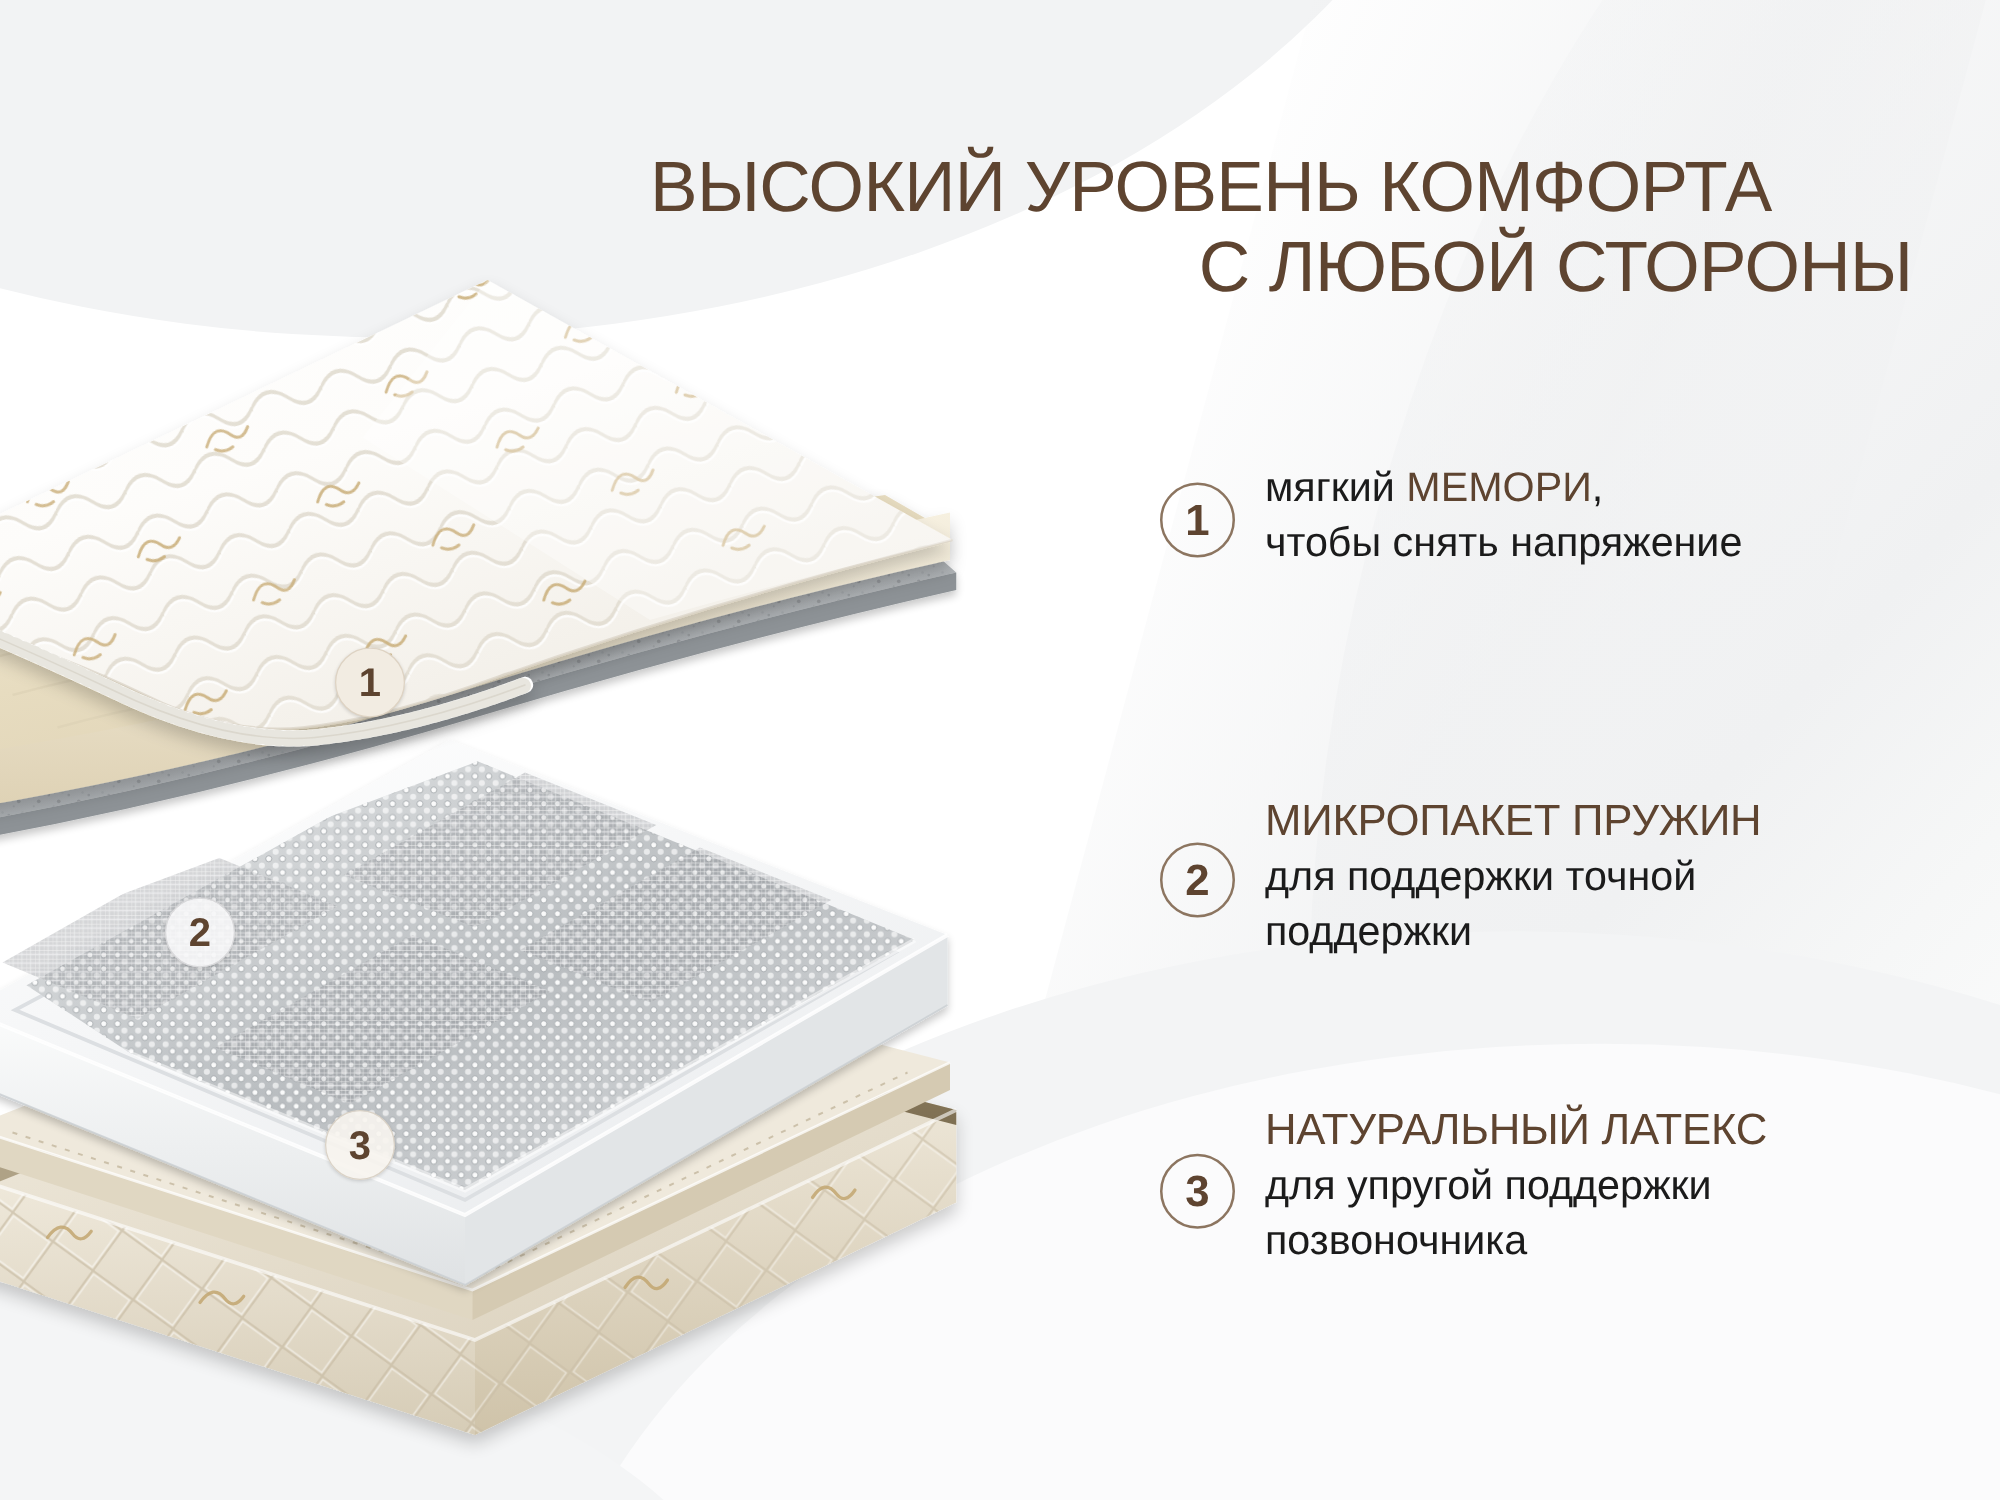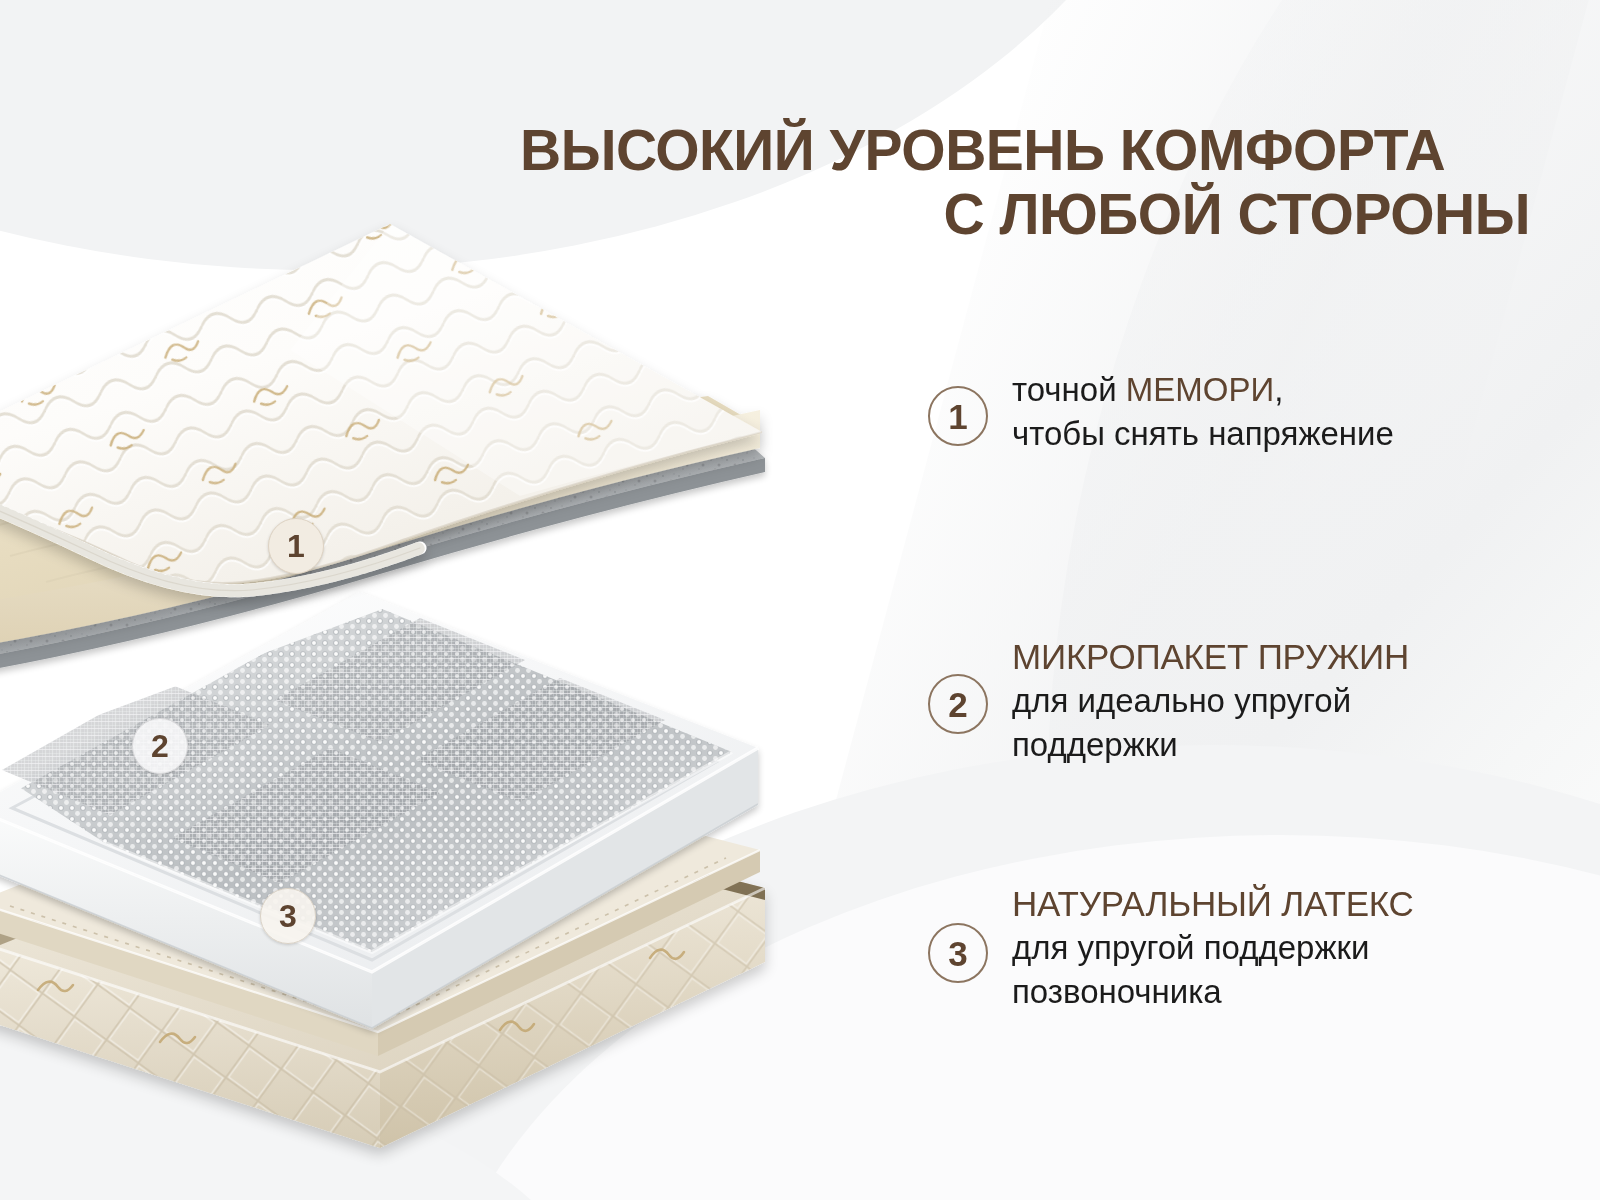--- a/index.html
+++ b/index.html
@@ -54,21 +54,21 @@
     background:linear-gradient(100deg,rgba(255,255,255,0) 0%,#eff0f1 50%,rgba(255,255,255,0) 100%);
     transform:rotate(15deg);
     opacity:.75;
   }
 
   
   .headline {
     position:absolute; left:520px; top:118px; width:1010px;
     color:#5e4430;
     font-size:57px;
-    font-weight:bold;
+    font-weight:normal;
     line-height:1.13;
     letter-spacing:-0.5px;
     text-align:left;
   }
   .headline .l2 { display:block;text-align:right; }
 
   
   .features { position:absolute; left:928px; top:368px; width:640px; }
   .feature { position:relative; min-height:120px; }
   .feature.f1 { margin-bottom:148px; }
@@ -415,30 +415,30 @@
     <div class="m-badge b1">1</div>
     <div class="m-badge b2">2</div>
     <div class="m-badge b3">3</div>
   </div>
 
   <div class="features">
 
     <div class="feature f1">
       <div class="feat-badge">1</div>
       <div class="feat-body">
-        <div class="feat-line"><span>точной </span><span class="feat-strong-inline">МЕМОРИ</span><span>,</span></div>
+        <div class="feat-line"><span>мягкий </span><span class="feat-strong-inline">МЕМОРИ</span><span>,</span></div>
         <div class="feat-line">чтобы снять напряжение</div>
       </div>
     </div>
 
     <div class="feature f2">
       <div class="feat-badge">2</div>
       <div class="feat-body">
         <div class="feat-title">МИКРОПАКЕТ ПРУЖИН</div>
-        <div class="feat-line">для идеально упругой</div>
+        <div class="feat-line">для поддержки точной</div>
         <div class="feat-line">поддержки</div>
       </div>
     </div>
 
     <div class="feature f3">
       <div class="feat-badge">3</div>
       <div class="feat-body">
         <div class="feat-title">НАТУРАЛЬНЫЙ ЛАТЕКС</div>
         <div class="feat-line">для упругой поддержки</div>
         <div class="feat-line">позвоночника</div>

